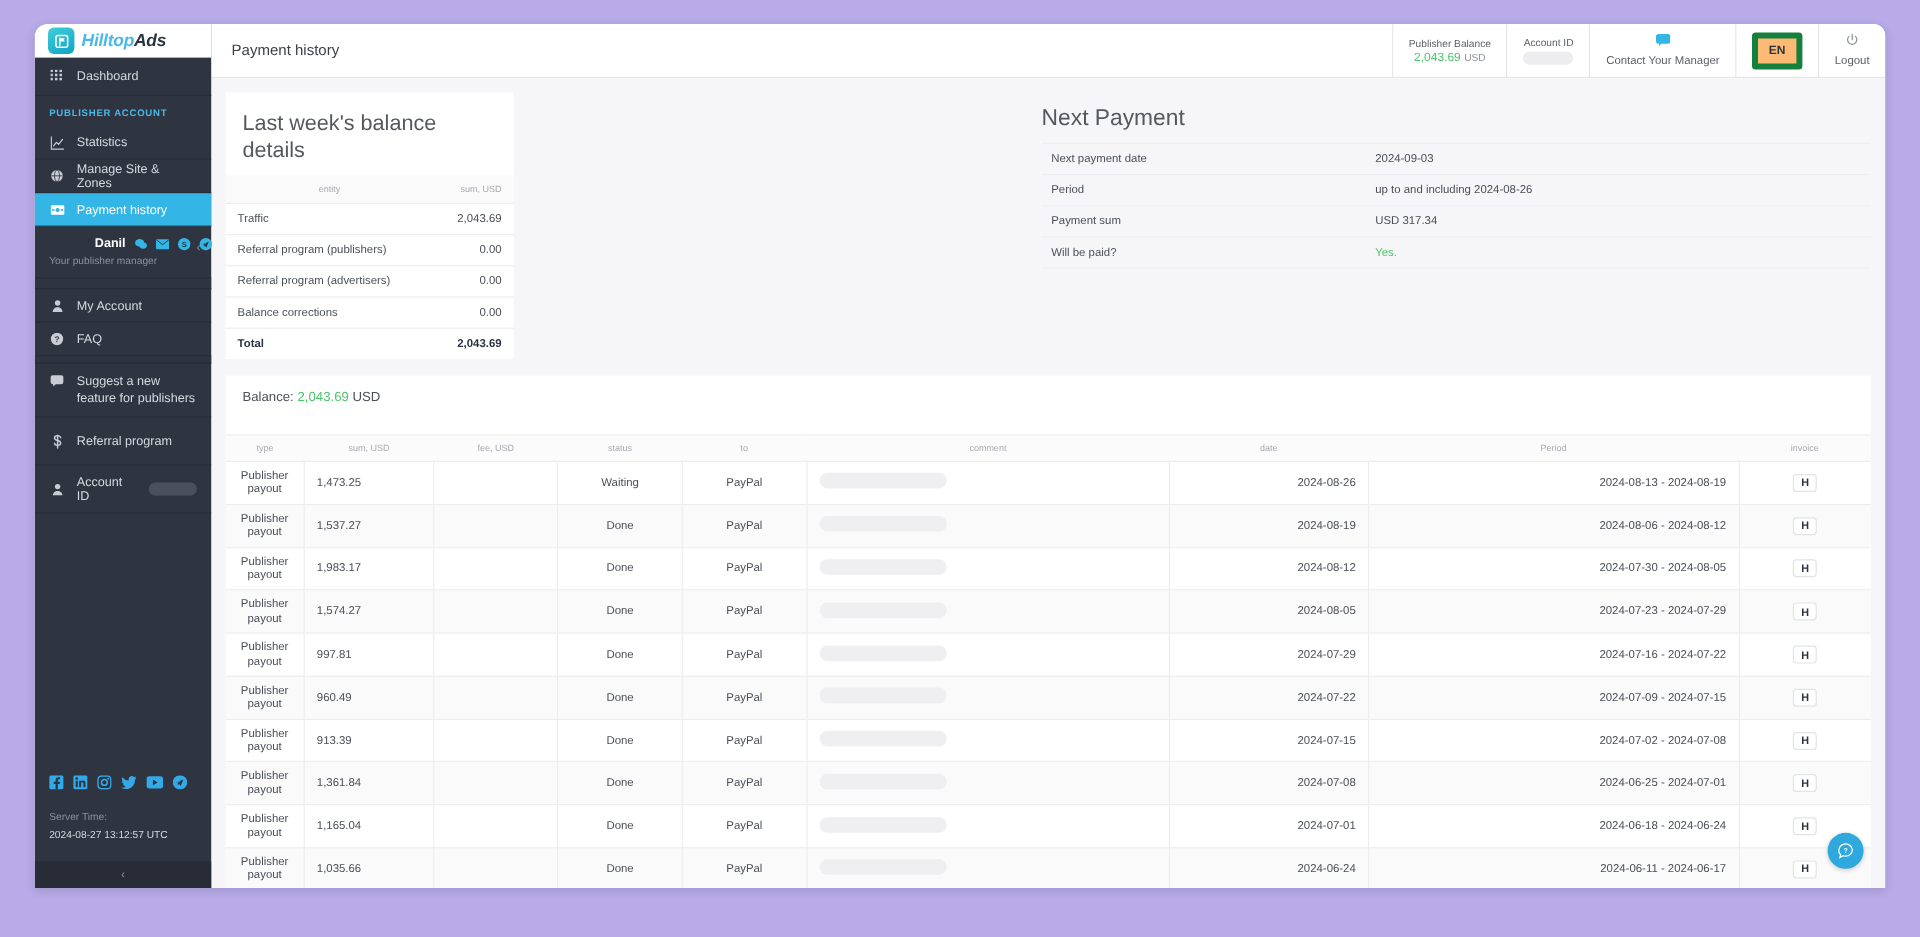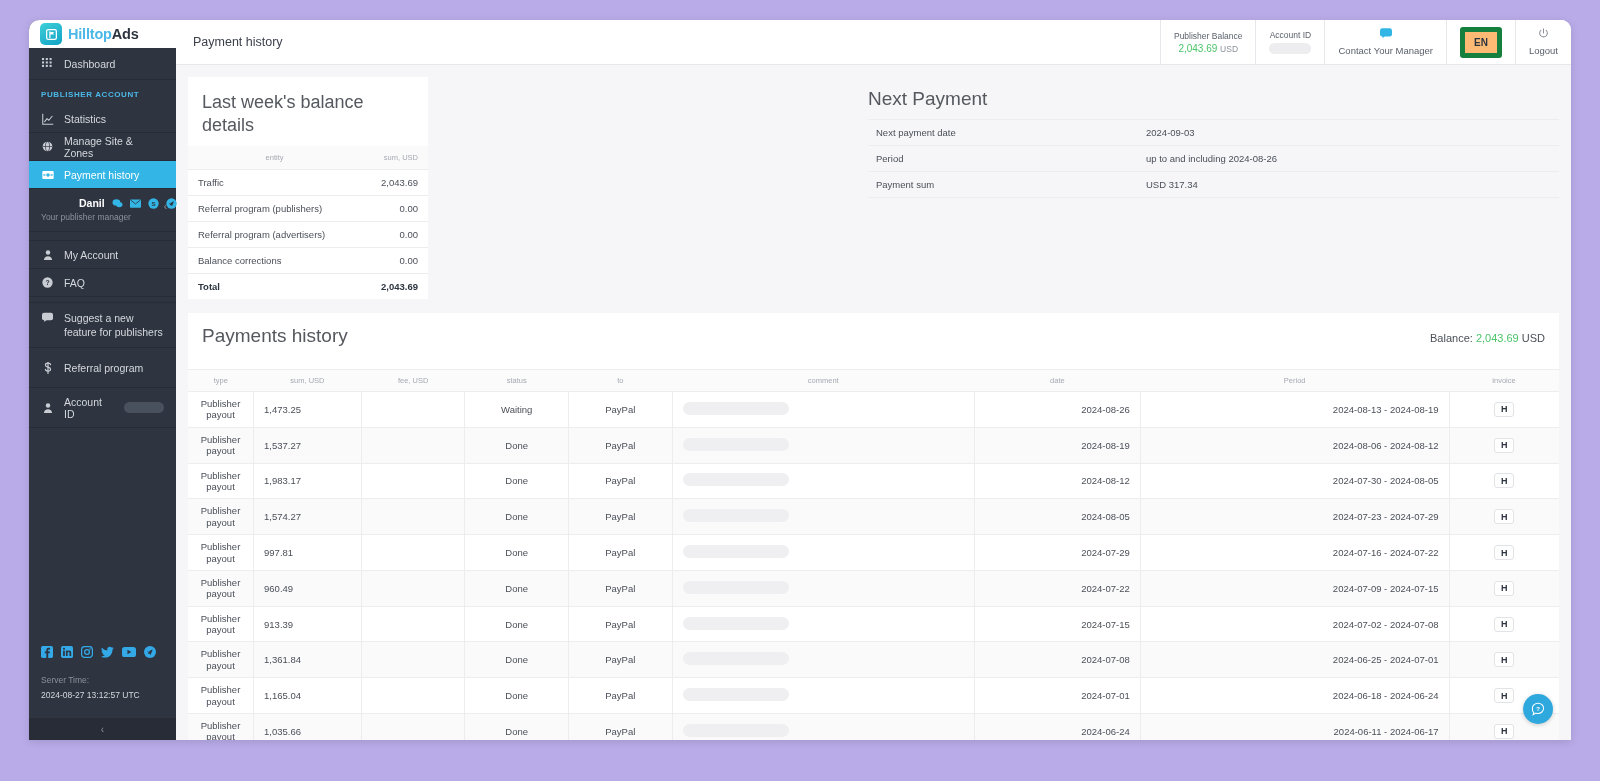--- a/index.html
+++ b/index.html
@@ -28,20 +28,21 @@
     position: relative;
     color: #c9ccd3;
   }
   .logo-bar {
     height: 28px;
     background: #fff;
     display: flex;
     align-items: center;
     padding-left: 11px;
     gap: 6px;
+    font-style: italic;
   }
   .logo-mark {
     width: 22px; height: 22px;
     border-radius: 5px;
     background: linear-gradient(150deg, #3fd0d8 0%, #26b6cf 55%, #0fa3c4 100%);
     display: flex; align-items: center; justify-content: center;
     flex: 0 0 22px;
   }
   .logo-mark svg { display:block; }
   .logo-text { font-size: 14.5px; letter-spacing:-.2px; white-space: nowrap; }
@@ -556,28 +557,31 @@
                 <td>2024-09-03</td>
               </tr>
               <tr>
                 <td class="k">Period</td>
                 <td>up to and including 2024-08-26</td>
               </tr>
               <tr>
                 <td class="k">Payment sum</td>
                 <td>USD 317.34</td>
               </tr>
+              <tr>
+                <td class="k">Will be paid?</td>
+                <td class="yes">Yes.</td>
+              </tr>
             </tbody>
           </table>
         </div>
       </div>
 
       <div class="ph-card">
         <div class="ph-head">
-          <h2>Payments history</h2>
           <div class="ph-balance">
             <span>Balance:</span>
             <b>2,043.69</b>
             <span>USD</span>
           </div>
         </div>
 
         <table class="ph">
           <colgroup>
             <col style="width:62px">

